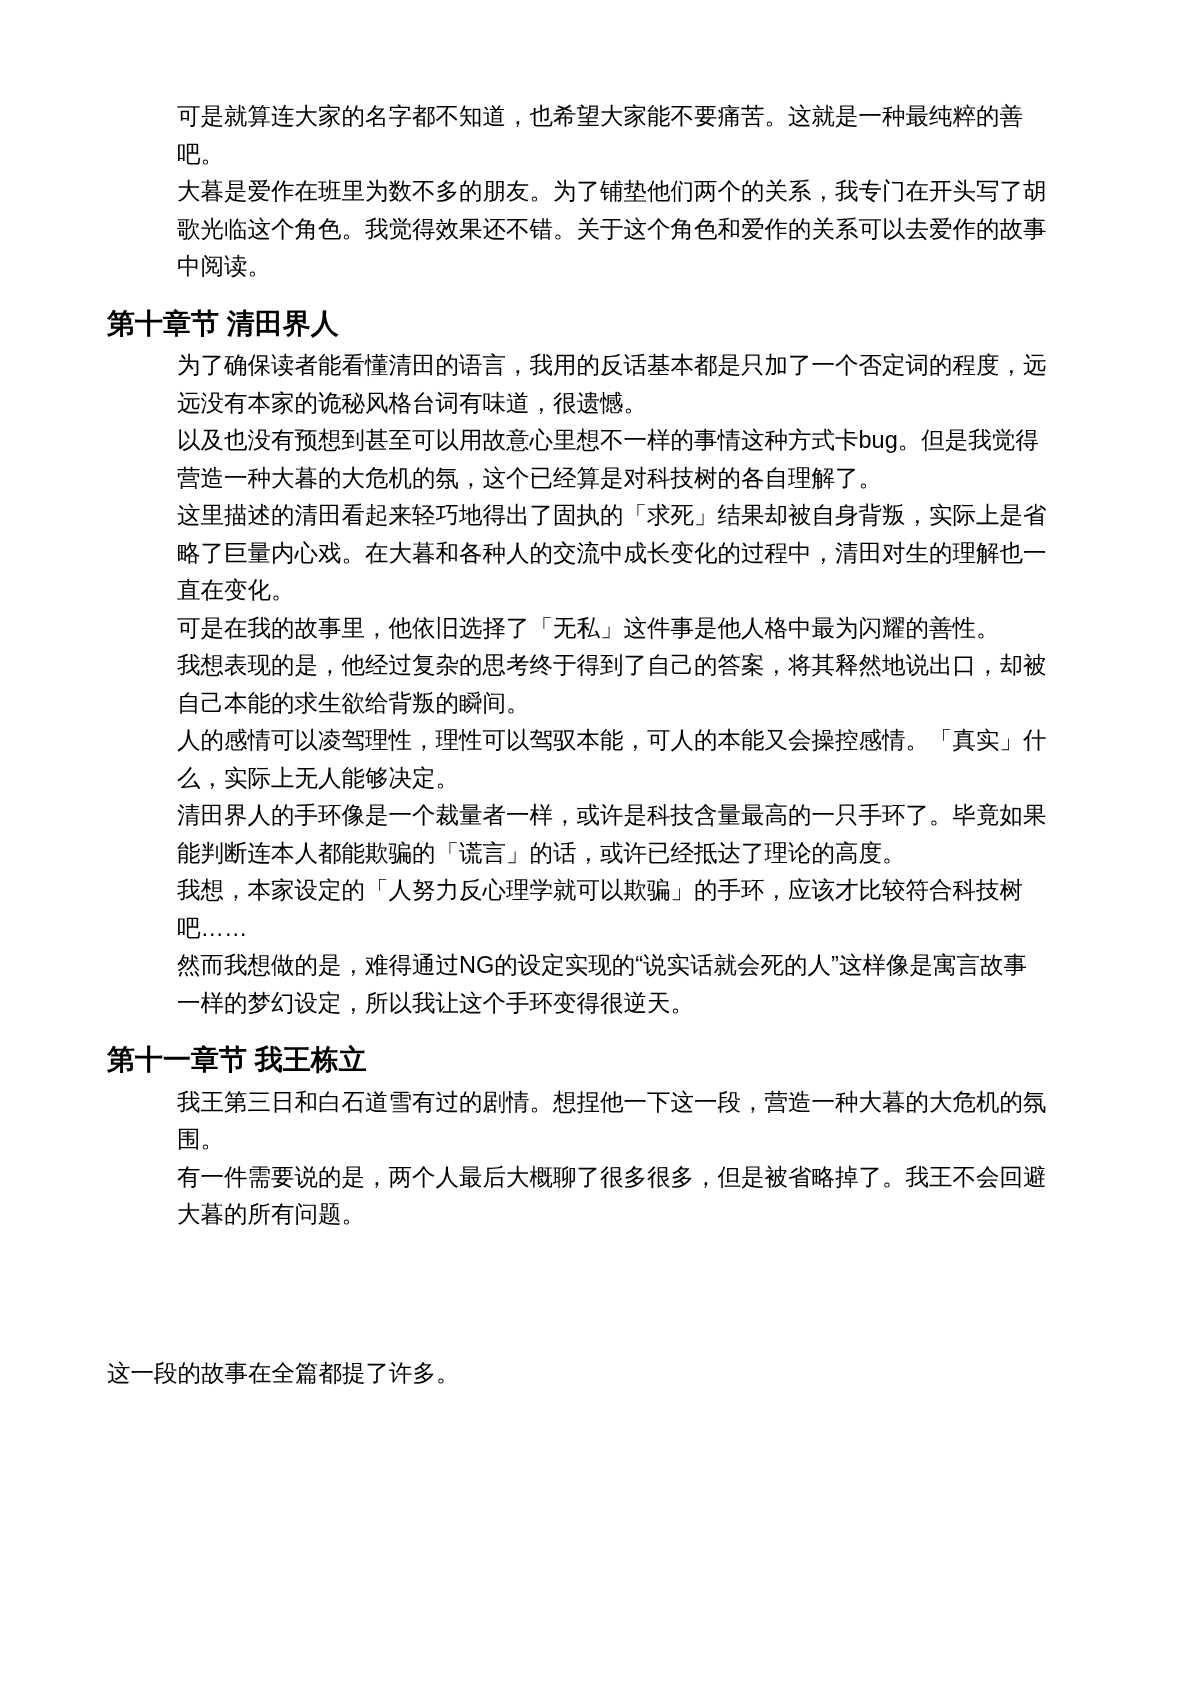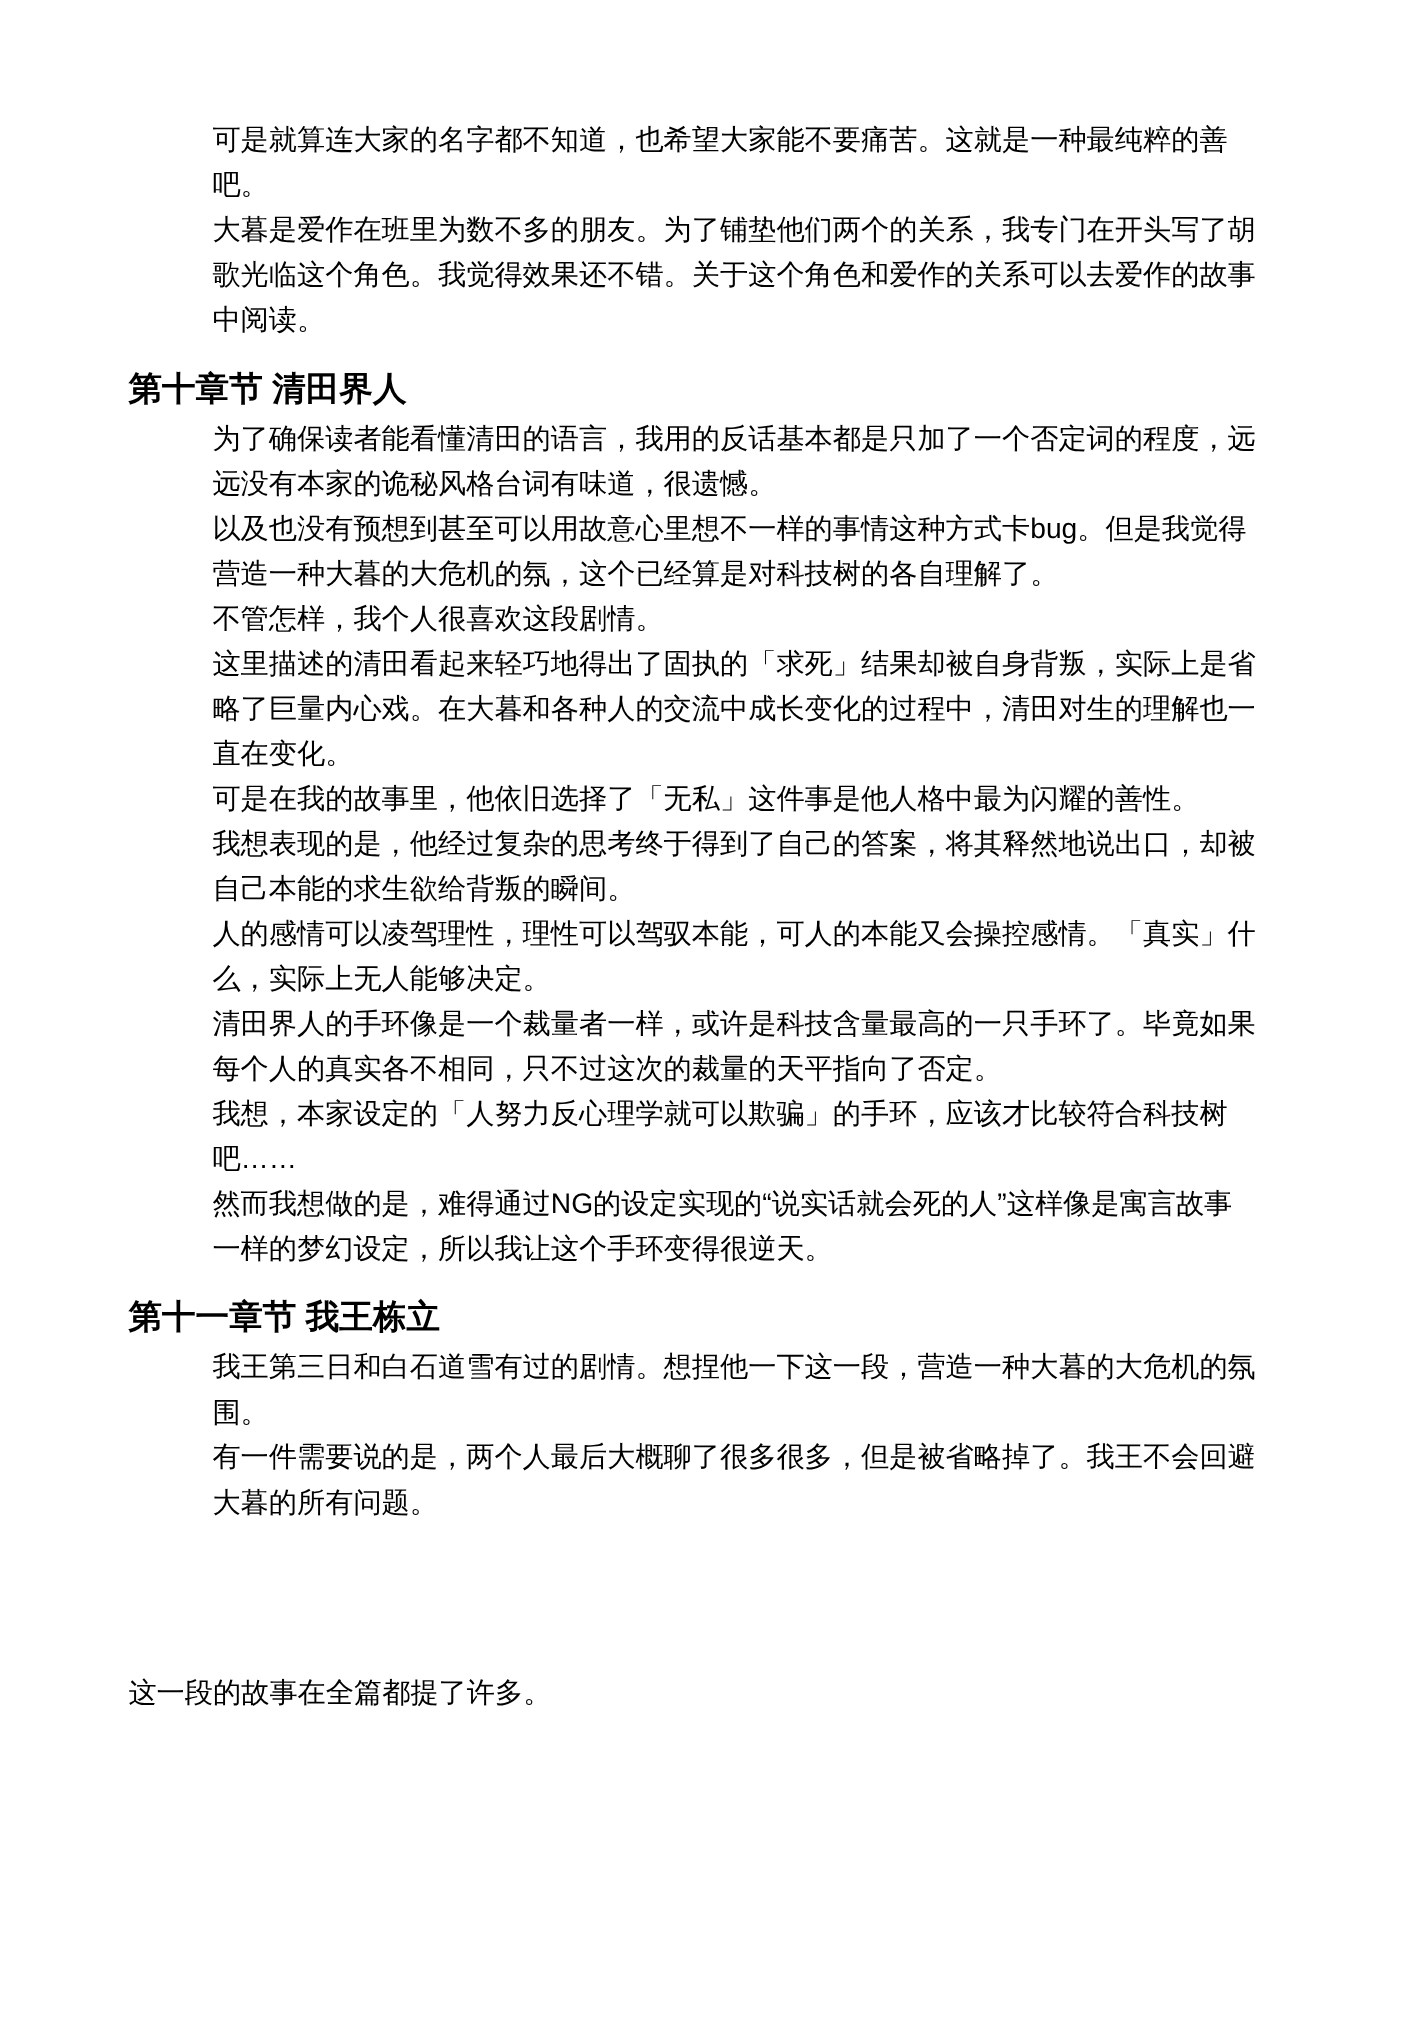--- a/index.html
+++ b/index.html
@@ -55,43 +55,38 @@
         <h2 class="section-heading">第十章节 清田界人</h2>
         <p class="para">
           <span class="line">为了确保读者能看懂清田的语言，我用的反话基本都是只加了一个否定词的程度，远</span>
           <span class="line">远没有本家的诡秘风格台词有味道，很遗憾。</span>
         </p>
         <p class="para">
           <span class="line">以及也没有预想到甚至可以用故意心里想不一样的事情这种方式卡bug。但是我觉得</span>
           <span class="line">营造一种大暮的大危机的氛，这个已经算是对科技树的各自理解了。</span>
         </p>
         <p class="para">
-          <span class="line">不管怎样，我个人很喜欢这段剧情。</span>
-        </p>
-        <p class="para">
           <span class="line">这里描述的清田看起来轻巧地得出了固执的「求死」结果却被自身背叛，实际上是省</span>
           <span class="line">略了巨量内心戏。在大暮和各种人的交流中成长变化的过程中，清田对生的理解也一</span>
           <span class="line">直在变化。</span>
         </p>
         <p class="para">
           <span class="line">可是在我的故事里，他依旧选择了「无私」这件事是他人格中最为闪耀的善性。</span>
         </p>
         <p class="para">
           <span class="line">我想表现的是，他经过复杂的思考终于得到了自己的答案，将其释然地说出口，却被</span>
           <span class="line">自己本能的求生欲给背叛的瞬间。</span>
         </p>
         <p class="para">
           <span class="line">人的感情可以凌驾理性，理性可以驾驭本能，可人的本能又会操控感情。「真实」什</span>
           <span class="line">么，实际上无人能够决定。</span>
         </p>
         <p class="para">
           <span class="line">清田界人的手环像是一个裁量者一样，或许是科技含量最高的一只手环了。毕竟如果</span>
-        </p>
-        <p class="para">
-          <span class="line">每个人的真实各不相同，只不过这次的裁量的天平指向了否定。</span>
+          <span class="line">能判断连本人都能欺骗的「谎言」的话，或许已经抵达了理论的高度。</span>
         </p>
         <p class="para">
           <span class="line">我想，本家设定的「人努力反心理学就可以欺骗」的手环，应该才比较符合科技树</span>
           <span class="line">吧……</span>
         </p>
         <p class="para">
           <span class="line">然而我想做的是，难得通过NG的设定实现的“说实话就会死的人”这样像是寓言故事</span>
           <span class="line">一样的梦幻设定，所以我让这个手环变得很逆天。</span>
         </p>
         <h2 class="section-heading">第十一章节 我王栋立</h2>

